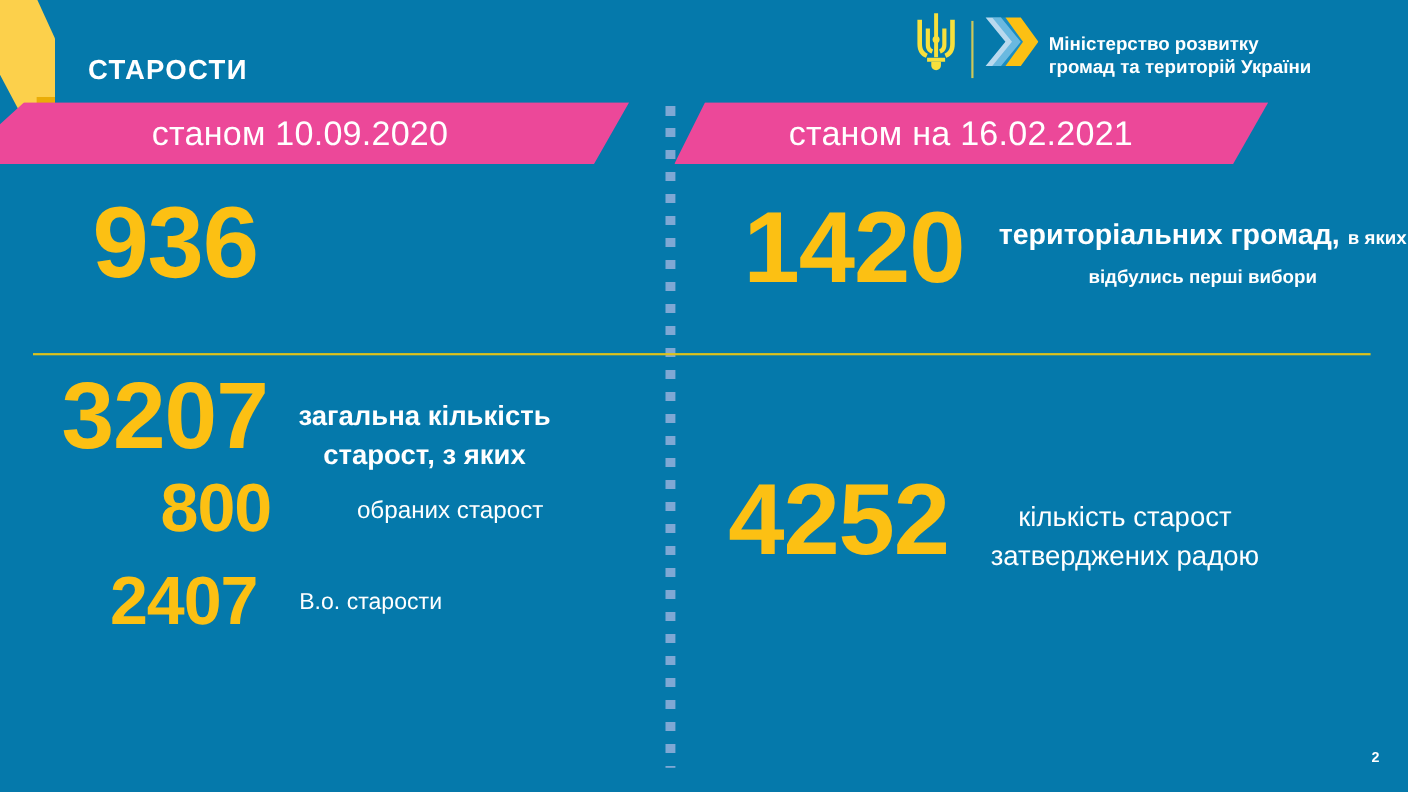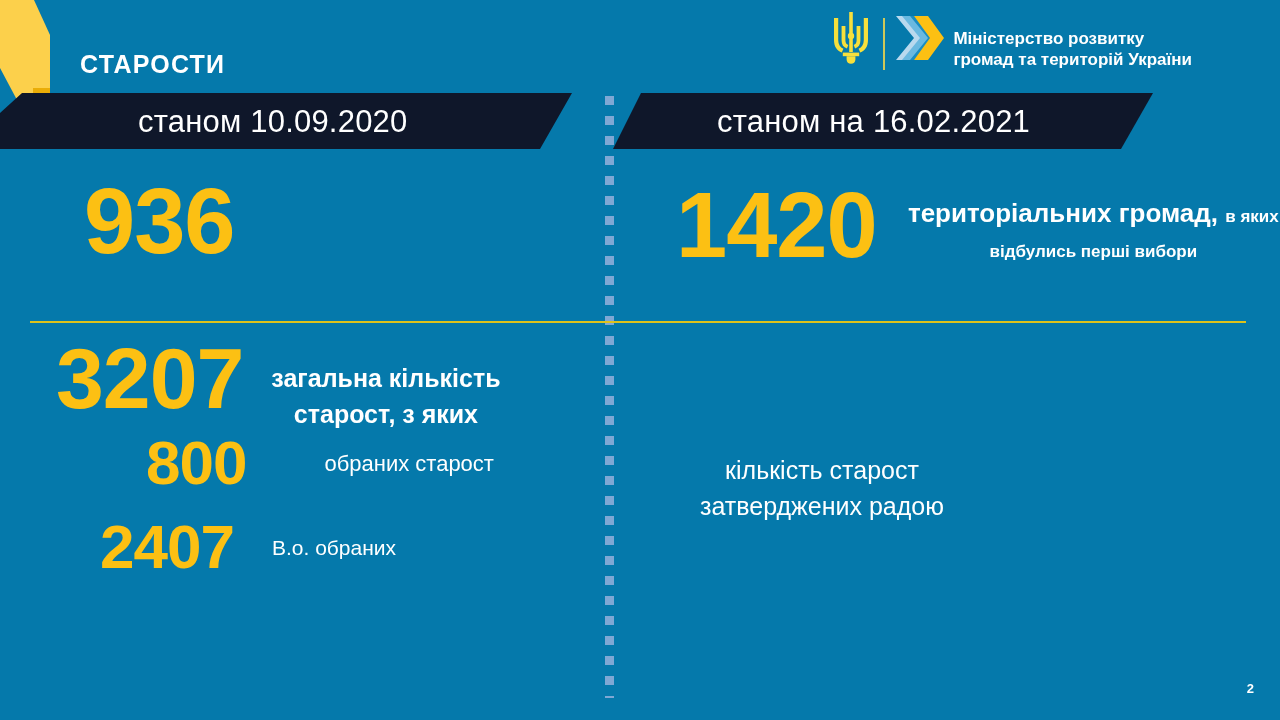--- a/index.html
+++ b/index.html
@@ -28,21 +28,21 @@
     width: 28px; height: 26px;
     background: #e8a800;
     clip-path: polygon(0 0, 17px 0, 17px 26px, 0 8px);
     opacity: .9;
   }
 
   
   .banner {
     position: absolute;
     height: 58px;
-    background: #0f172a;
+    background: #ec4899;
     display: flex;
     align-items: center;
   }
   .banner-left {
     left: 0; top: 93px; width: 572px;
     clip-path: polygon(0 0, 572px 0, 540px 56px, 0 56px, 0 20px, 22px 0);
     padding-left: 138px;
   }
   .banner-right {
     left: 613px; top: 93px; width: 540px;
@@ -263,32 +263,33 @@
     </div>
   </div>
 
   <div class="stat stat-800">
     <div class="num">800</div>
     <div class="desc">обраних старост</div>
   </div>
 
   <div class="stat stat-2407">
     <div class="num">2407</div>
-    <div class="desc">В.о. обраних</div>
+    <div class="desc">В.о. старости</div>
   </div>
 
   <div class="stat stat-1420">
     <div class="num">1420</div>
     <div class="desc">
       <span class="big">територіальних громад,</span>
       <span class="small">в яких відбулись перші вибори</span>
     </div>
   </div>
 
   <div class="stat stat-4252">
+    <div class="num">4252</div>
     <div class="desc">
       <span>кількість старост</span><br>
       <span>затверджених радою</span>
     </div>
   </div>
 
   <div class="page-num">2</div>
 
 </div>
 

